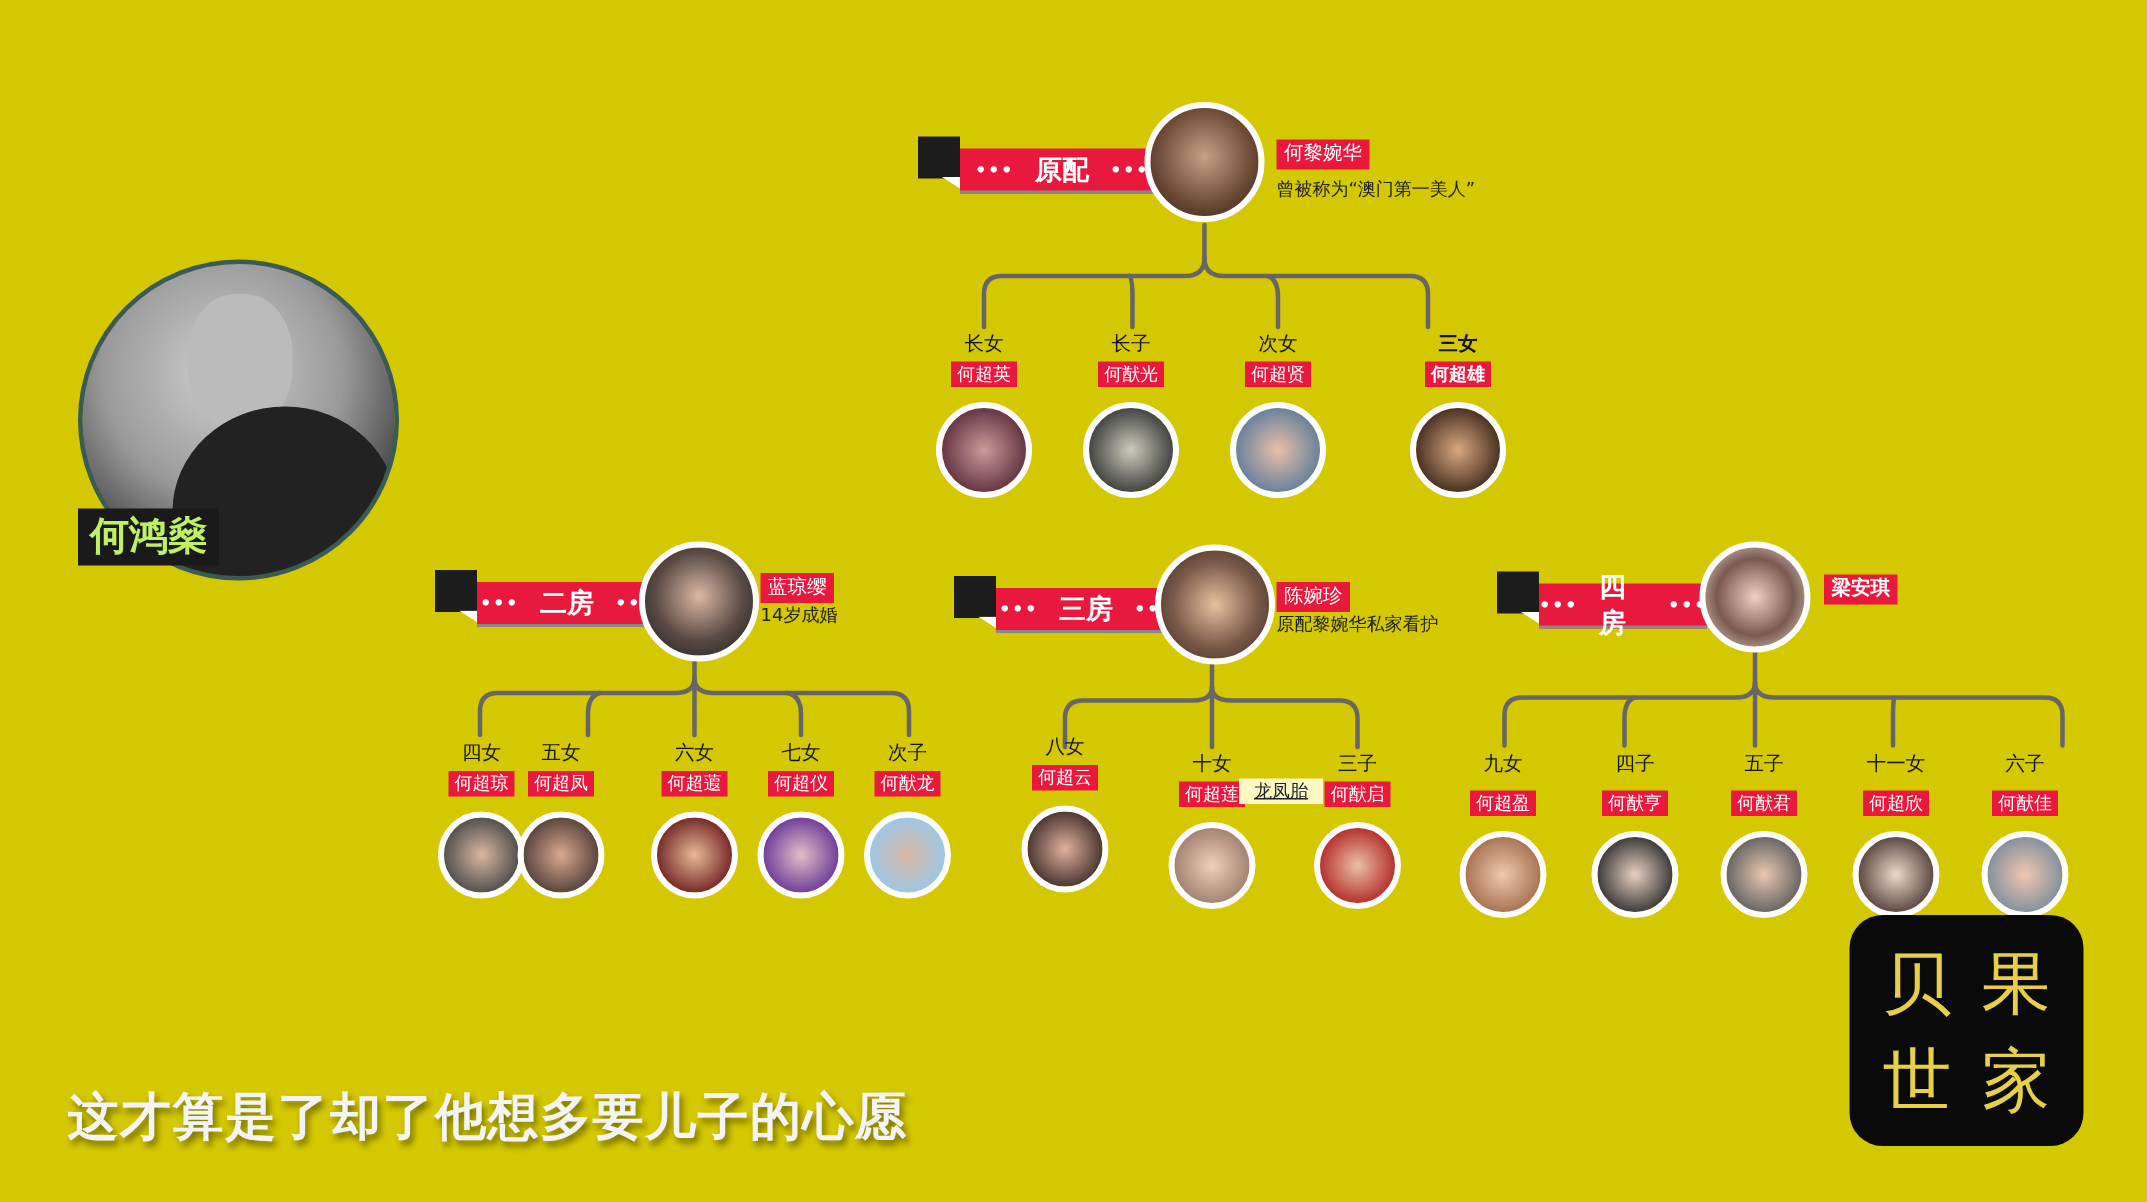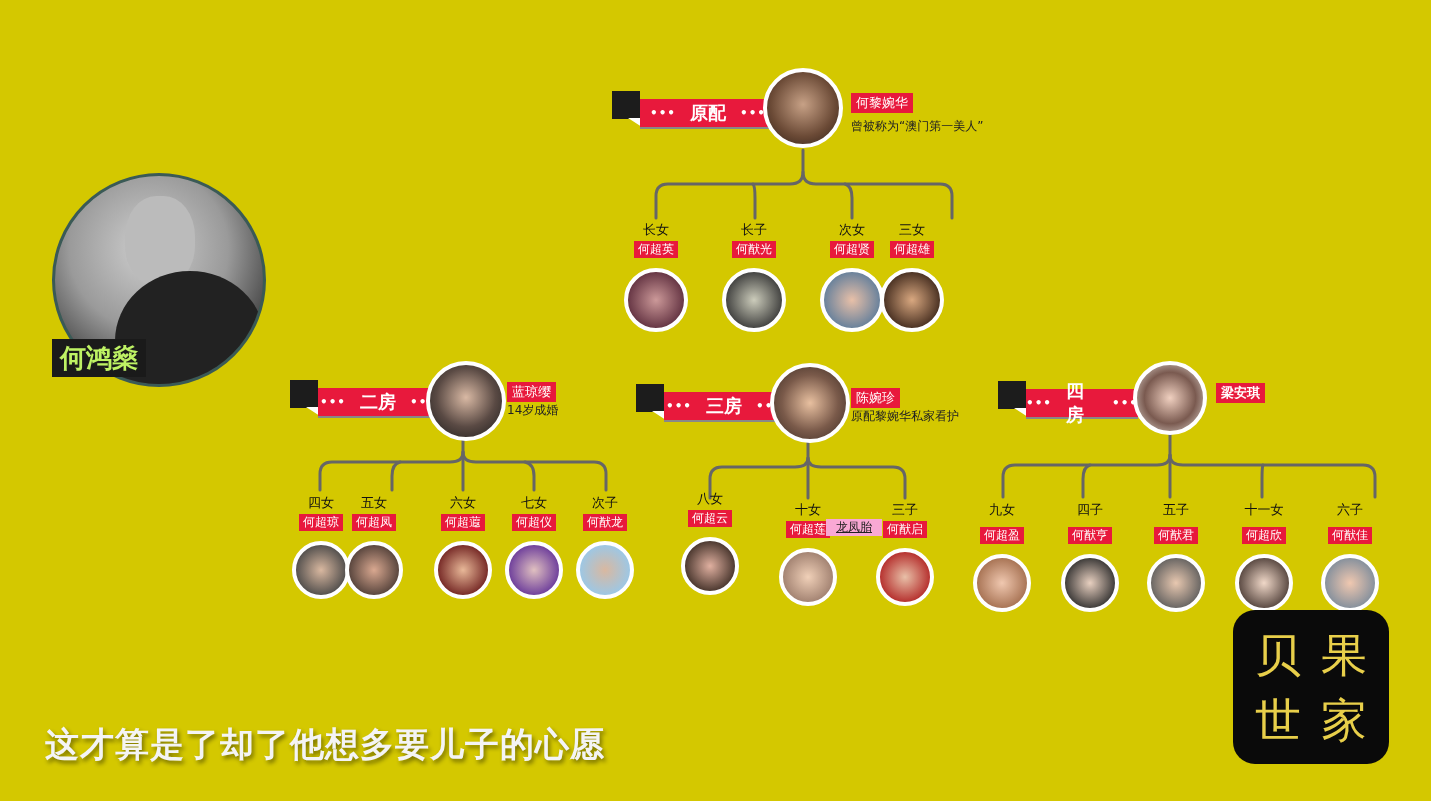--- a/index.html
+++ b/index.html
@@ -18,21 +18,21 @@
   .branch .dots{font-size:12px;letter-spacing:1px;}
   
   .wife{width:80px;height:80px;border-radius:50%;border:4px solid #fff;box-sizing:border-box;overflow:hidden;}
   .wife-name{background:#e8193c;color:#fff;font-size:13px;padding:1px 5px;line-height:18px;}
   .wife-note{color:#222;font-size:12px;}
   
   .child{width:80px;text-align:center;}
   .child .rank{font-size:13px;color:#111;line-height:16px;}
   .child .cname{display:inline-block;background:#e8193c;color:#fff;font-size:12px;padding:0 4px;line-height:17px;margin-top:3px;}
   .child .pic{width:58px;height:58px;border-radius:50%;border:4px solid #fff;box-sizing:border-box;margin:10px auto 0;overflow:hidden;}
-  .twin-tag{background:#f9a8d4;color:#222;font-size:12px;line-height:17px;padding:0 10px;text-decoration:underline;}
+  .twin-tag{background:#fef9c3;color:#222;font-size:12px;line-height:17px;padding:0 10px;text-decoration:underline;}
   svg.lines{position:absolute;left:0;top:0;}
   .subtitle{left:0;top:722px;width:1431px;text-align:left;font-size:34px;font-weight:bold;color:#f4f4f4;text-shadow:2px 3px 4px rgba(0,0,0,0.45);letter-spacing:1px;padding-left:45px;}
   .logo{left:1233px;top:610px;width:156px;height:154px;background:#0a0a0a;border-radius:22px;color:#e8cf4a;display:grid;grid-template-columns:1fr 1fr;align-items:center;justify-items:center;font-size:46px;padding:12px;box-sizing:border-box;line-height:1;}
 </style>
 </head>
 <body>
 
 <svg class="lines" width="1431" height="801">
   <g fill="none" stroke="#666" stroke-width="3" stroke-linecap="round">
 
@@ -83,21 +83,21 @@
   <div class="pic" style="width:64px;height:64px;background:radial-gradient(circle,#c99 0%,#5a2a3a 80%);"></div>
 </div>
 <div class="abs child" style="left:714px;top:222px;">
   <div class="rank">长子</div><div class="cname">何猷光</div>
   <div class="pic" style="width:64px;height:64px;background:radial-gradient(circle,#ccb 0%,#333 80%);"></div>
 </div>
 <div class="abs child" style="left:812px;top:222px;">
   <div class="rank">次女</div><div class="cname">何超贤</div>
   <div class="pic" style="width:64px;height:64px;background:radial-gradient(circle,#e8c0a8 0%,#5a7a9a 80%);"></div>
 </div>
-<div class="abs child" style="left:872px;top:222px;">
+<div class="abs child" style="left:932px;top:222px;font-weight:bold;">
   <div class="rank">三女</div><div class="cname">何超雄</div>
   <div class="pic" style="width:64px;height:64px;background:radial-gradient(circle,#d9a880 0%,#3a2418 80%);"></div>
 </div>
 
 <div class="abs branch" style="left:290px;top:380px;width:160px;">
   <div class="sq"></div>
     <div class="fold"></div>
   <div class="bar" style="width:120px;">
       <span class="dots">•••</span>
       <span>二房</span>

